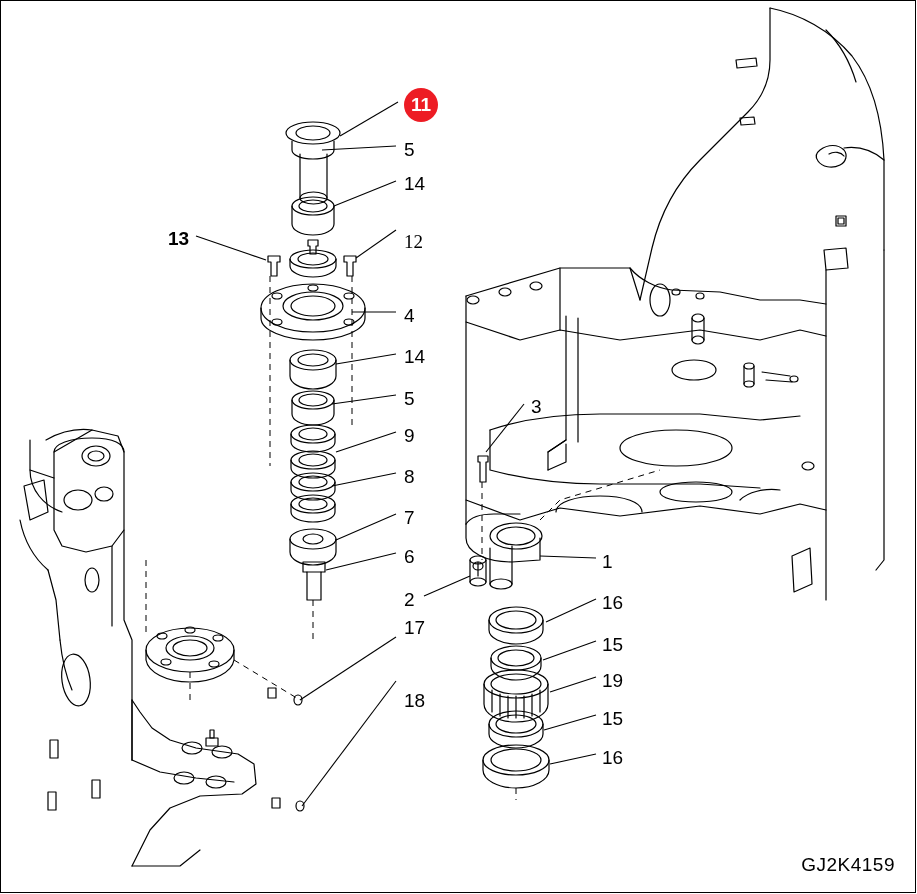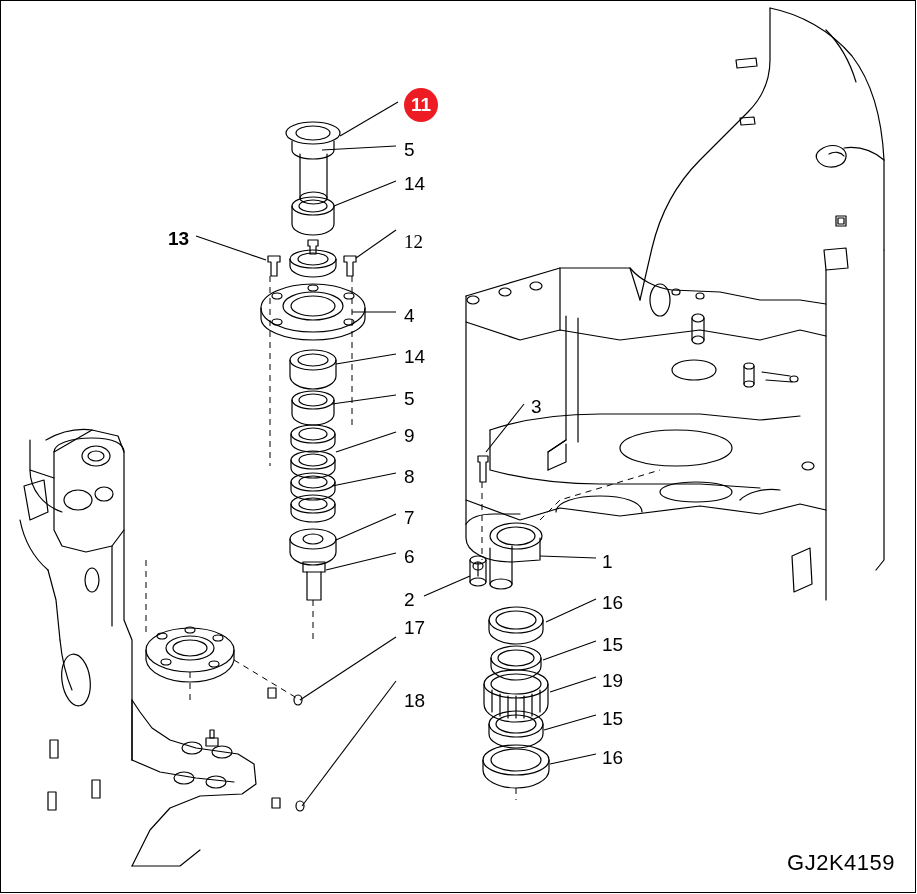--- a/index.html
+++ b/index.html
@@ -44,21 +44,21 @@
     display: flex;
     align-items: center;
     justify-content: center;
     box-sizing: border-box;
     font-weight: bold;
   }
   #drawing-code {
     position: absolute;
     right: 22px;
     bottom: 18px;
-    font-size: 22px;
+    font-size: 19px;
     letter-spacing: 0.5px;
     color: #000000;
   }
   .frame {
     position: absolute;
     left: 0; top: 0;
     width: 916px; height: 893px;
     border: 1px solid #000000;
     box-sizing: border-box;
     pointer-events: none;

